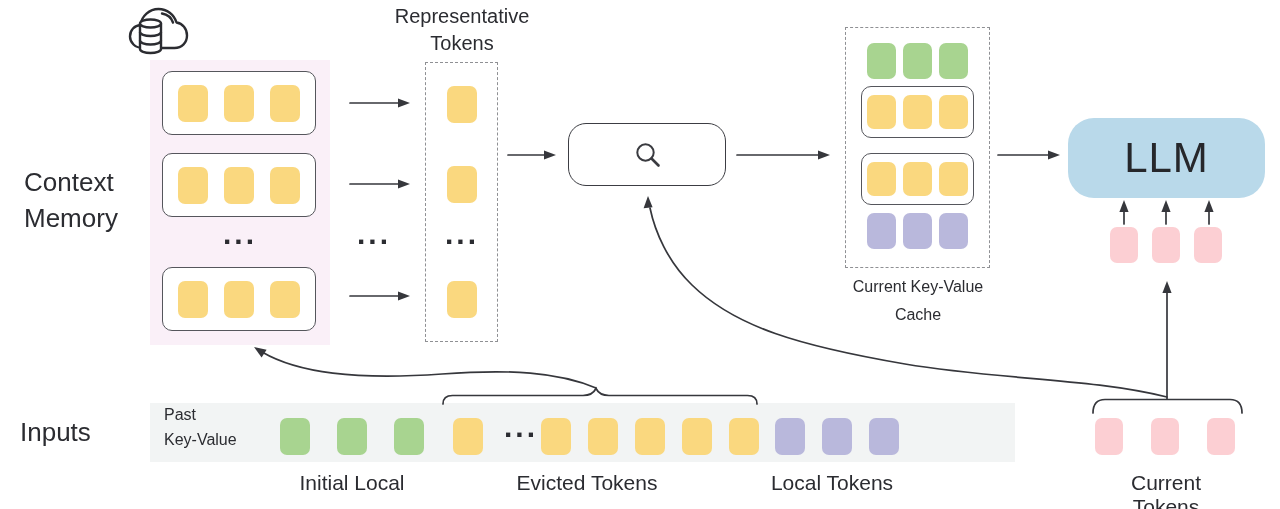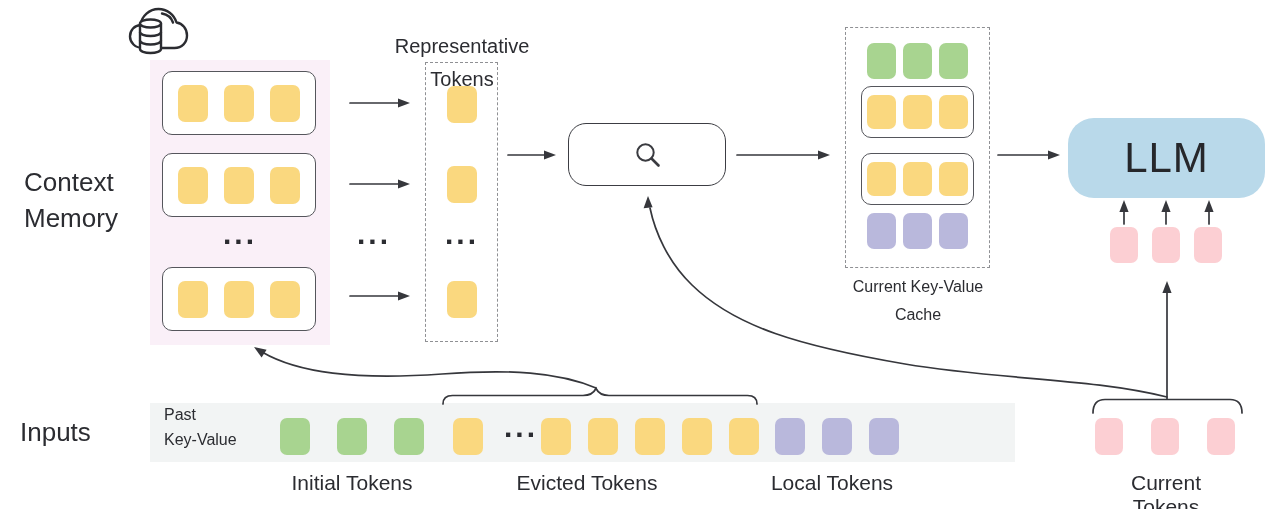--- a/index.html
+++ b/index.html
@@ -50,21 +50,21 @@
   #strip{left:150px;top:403px;width:865px;height:59px;}
   .strip-group{top:418px;gap:17px;}
   #current-group{left:1095px;top:418px;gap:28px;}
   #current-group .token{width:28px;height:37px;}
 
   
   .dots{font-weight:bold;font-size:30px;letter-spacing:3px;line-height:30px;color:#2b2c31;}
   .caption{top:471px;font-size:21px;}
   #memory-units-label{left:198px;top:14px;font-size:21px;}
   #context-memory-label{left:24px;top:164px;font-size:26px;line-height:36px;}
-  #rep-label{left:462px;top:3px;font-size:20px;line-height:33px;margin-top:27px;}
+  #rep-label{left:462px;top:3px;font-size:20px;line-height:27px;}
   #cache-label{left:918px;top:273px;font-size:16px;line-height:28px;}
   #inputs-label{left:20px;top:417px;font-size:26px;}
   #pkv-label{left:164px;top:394px;font-size:16px;line-height:25px;margin-top:8px;}
 
   svg.overlay{position:absolute;left:0;top:0;width:1280px;height:509px;pointer-events:none;z-index:5;}
   .ln{stroke:#36373c;stroke-width:1.7;fill:none;stroke-linecap:round;}
   .hd{fill:#36373c;stroke:none;}
 </style>
 </head>
 <body>
@@ -183,21 +183,21 @@
       <span class="token" style="background: rgb(185, 184, 220);"></span>
       <span class="token" style="background: rgb(185, 184, 220);"></span>
       <span class="token" style="background: rgb(185, 184, 220);"></span>
     </div>
   <div class="tok-group" id="current-group">
       <span class="token" style="background: rgb(252, 207, 211);"></span>
       <span class="token" style="background: rgb(252, 207, 211);"></span>
       <span class="token" style="background: rgb(252, 207, 211);"></span>
     </div>
 
-  <div class="abs ctr caption" style="left:352px;">Initial Tokens</div>
+  <div class="abs ctr caption" style="left:352px;">Initial Local</div>
   <div class="abs ctr caption" style="left:587px;">Evicted Tokens</div>
   <div class="abs ctr caption" style="left:832px;">Local Tokens</div>
   <div class="abs ctr caption" style="left:1166px;">Current Tokens</div>
 
   <svg class="overlay">
 
     <line class="ln" x1="350" y1="103" x2="398" y2="103"></line>
       <polygon class="hd" points="410,103 398,98.4 398,107.6"></polygon>
     <line class="ln" x1="350" y1="184" x2="398" y2="184"></line>
       <polygon class="hd" points="410,184 398,179.4 398,188.6"></polygon>

